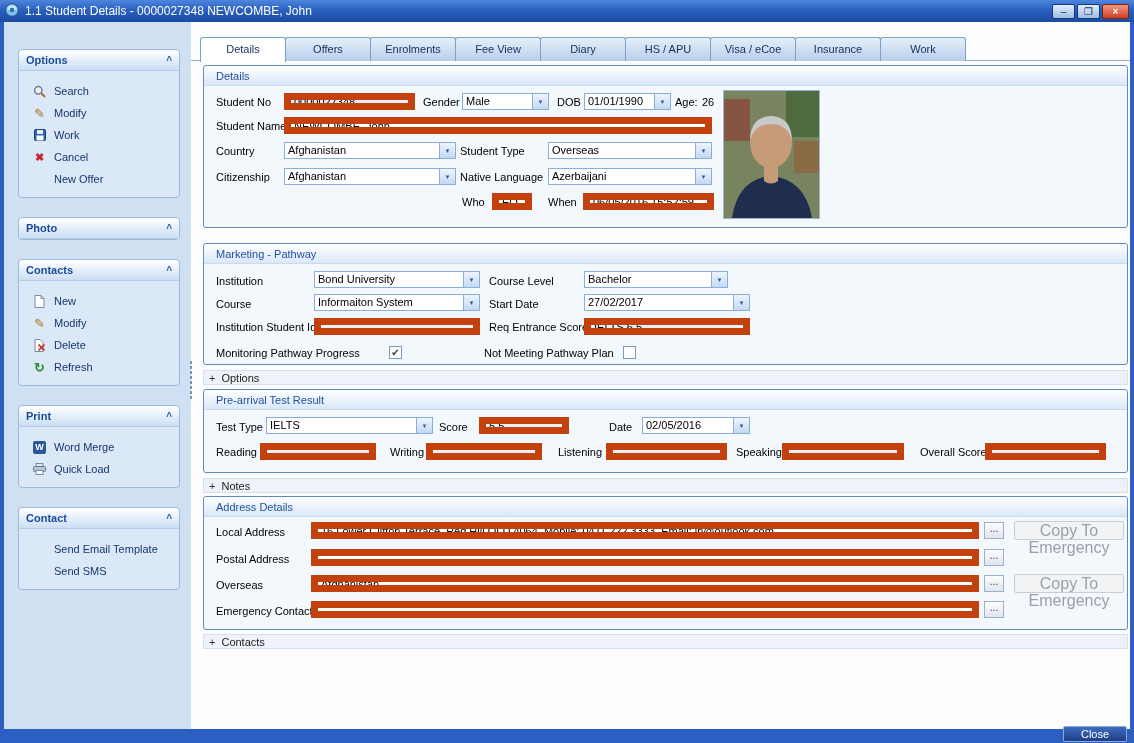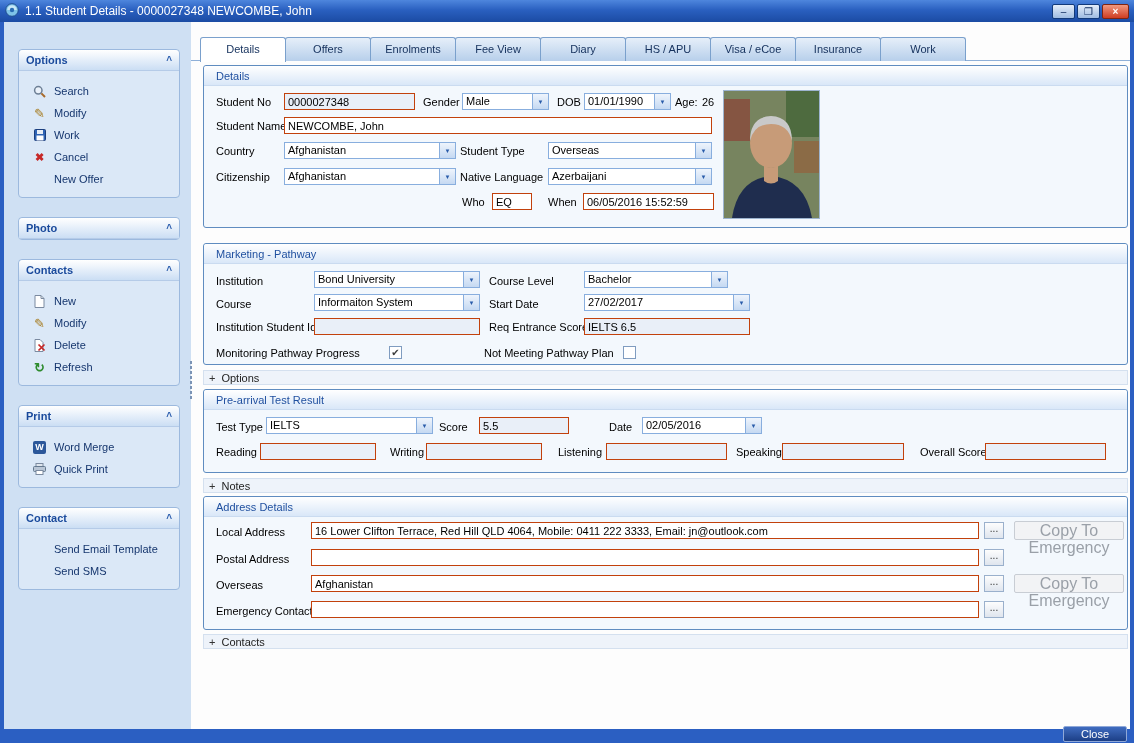--- a/index.html
+++ b/index.html
@@ -43,21 +43,21 @@
        border-radius:3px 3px 0 0;margin-right:-1px;cursor:pointer;}
   .tab.active{background:#fff;z-index:3;position:relative;height:25px;font-weight:normal;}
   .tabline{position:absolute;left:0;top:38px;width:100%;height:1px;background:#8fb0d8;}
   
   .gbox{position:absolute;width:925px;box-sizing:border-box;border:1px solid #5f8cc0;border-radius:3px;
         background:#f3f8fd;}
   .gbox-header{height:19px;background:linear-gradient(#ffffff,#d9e7f8);border-bottom:1px solid #cadbf0;
         border-radius:3px 3px 0 0;font-size:11px;color:#1f4f9f;display:flex;align-items:center;
         padding-left:12px;}
   .lbl{position:absolute;font-size:11px;color:#000;white-space:nowrap;}
-  .field{position:absolute;box-sizing:border-box;height:17px;border:1px solid #c2410c;background:#fff;
+  .field{position:absolute;box-sizing:border-box;height:17px;border:7px solid #c2410c;background:#fff;
         font-size:11px;font-family:inherit;padding:0 3px;color:#000;}
   .field.ro{background:#e9eff8;}
   .dd{position:absolute;box-sizing:border-box;height:17px;border:1px solid #88aede;background:#fff;display:flex;}
   .dd-val{flex:1;font-size:11px;line-height:15px;padding:0 3px;overflow:hidden;white-space:nowrap;}
   .dd-btn{width:15px;background:linear-gradient(#eef4fc,#c5d9f2);border-left:1px solid #88aede;color:#2a5caa;
         font-size:6px;display:flex;align-items:center;justify-content:center;cursor:pointer;}
   .checkbox{position:absolute;width:13px;height:13px;box-sizing:border-box;border:1px solid #7f9cc0;
         background:#fff;font-size:10px;line-height:11px;text-align:center;color:#3c3c3c;cursor:pointer;}
   .checkbox.checked::before{content:"\2714";}
   .collapse-bar{position:absolute;left:12px;width:925px;height:15px;box-sizing:border-box;background:#eef3fa;
@@ -191,21 +191,21 @@
           <span>Word Merge</span>
         </div>
         <div class="side-item">
           <span class="side-icon">
               <svg width="13" height="12" viewBox="0 0 13 12">
                 <rect x="3" y="0.5" width="7" height="3" fill="#dfe6ee" stroke="#7b8aa0"></rect>
                 <rect x="0.5" y="3.5" width="12" height="5" rx="1" fill="#b9c6d6" stroke="#64788f"></rect>
                 <rect x="3" y="7.5" width="7" height="4" fill="#fff" stroke="#7b8aa0"></rect>
               </svg>
             </span>
-          <span>Quick Print</span>
+          <span>Quick Load</span>
         </div>
       </div>
     </div>
 
     <div class="panel">
       <div class="panel-header">
         <span>Contact</span>
         <span class="chev">^</span>
       </div>
       <div class="panel-body">
@@ -348,21 +348,21 @@
         <span>Pre-arrival Test Result</span>
       </div>
       <span class="lbl" style="left:12px;top:31px;">Test Type</span>
       <div class="dd" style="left:62px;top:27px;width:167px;">
         <span class="dd-val">IELTS</span>
         <span class="dd-btn">▼</span>
       </div>
       <span class="lbl" style="left:235px;top:31px;">Score</span>
       <input class="field ro" style="left: 275px; top: 27px; width: 90px;" readonly="" value="5.5">
       <span class="lbl" style="left:405px;top:31px;">Date</span>
-      <div class="dd" style="left:438px;top:27px;width:120px;">
+      <div class="dd" style="left:438px;top:27px;width:108px;">
         <span class="dd-val">02/05/2016</span>
         <span class="dd-btn">▼</span>
       </div>
 
       <span class="lbl" style="left:12px;top:56px;">Reading</span>
       <input class="field ro" style="left: 56px; top: 53px; width: 116px;" readonly="" value="">
       <span class="lbl" style="left:186px;top:56px;">Writing</span>
       <input class="field ro" style="left: 222px; top: 53px; width: 116px;" readonly="" value="">
       <span class="lbl" style="left:354px;top:56px;">Listening</span>
       <input class="field ro" style="left: 402px; top: 53px; width: 121px;" readonly="" value="">

